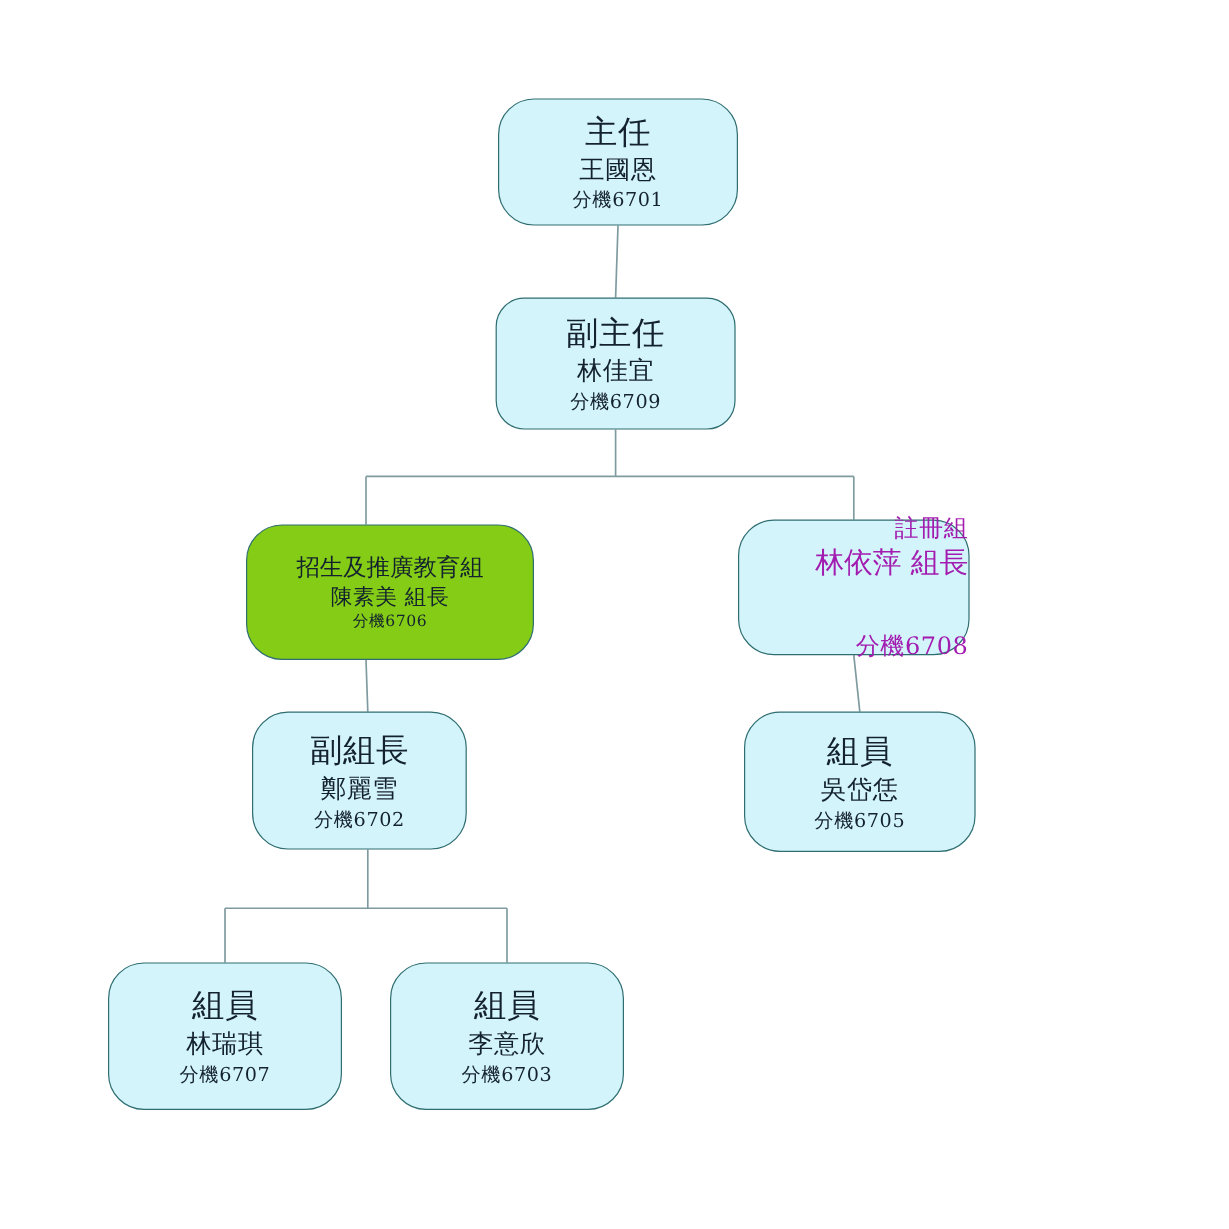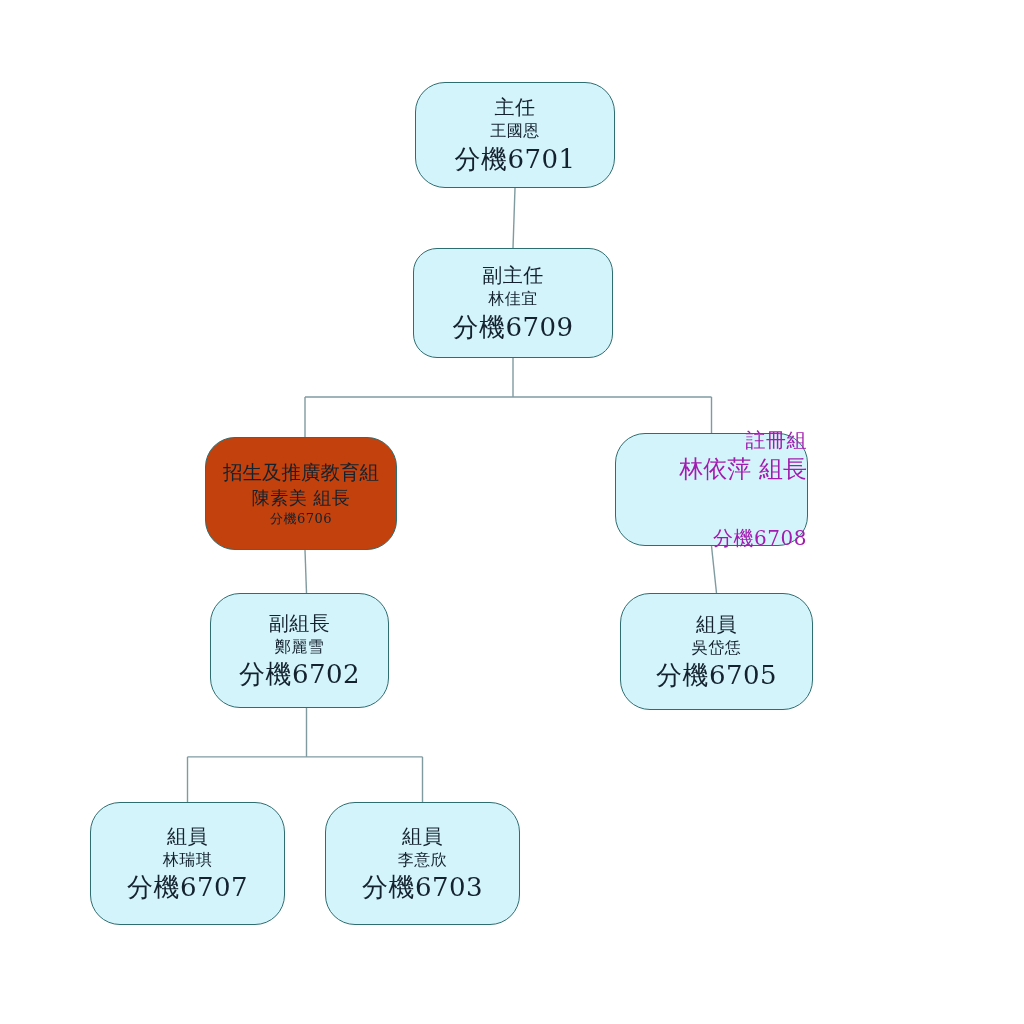--- a/index.html
+++ b/index.html
@@ -41,23 +41,23 @@
     color: #13222e;
     text-align: center;
     z-index: 2;
   }
   .node .line {
     display: block;
     line-height: 1.32;
     white-space: nowrap;
     letter-spacing: 0.5px;
   }
-  .node .line.title  { font-size: 20px; }
-  .node .line.person { font-size: 16px; }
-  .node .line.ext    { font-size: 26px; }
+  .node .line.title  { font-size: 27px; }
+  .node .line.person { font-size: 21px; }
+  .node .line.ext    { font-size: 16px; }
 
   
   .node.wide-title .line.title  { font-size: 19.5px; letter-spacing: 0px; }
   .node.wide-title .line.person { font-size: 18px; }
   .node.wide-title .line.ext    { font-size: 13px; }
 
   .node.mid-title .line.title  { font-size: 20px; }
   .node.mid-title .line.person { font-size: 24px; letter-spacing: 0px; }
   .node.mid-title .line.ext    { font-size: 20px; margin-top: 40px; }
 </style>
@@ -85,21 +85,21 @@
     <span class="line person">王國恩</span>
     <span class="line ext">分機6701</span>
   </div>
 
   <div class="node" style="left: 413px; top: 248px; width: 200px; height: 110px; background: rgb(212, 244, 251); border-color: rgb(46, 109, 112); color: rgb(19, 34, 46); border-radius: 24px;">
     <span class="line title">副主任</span>
     <span class="line person">林佳宜</span>
     <span class="line ext">分機6709</span>
   </div>
 
-  <div class="node wide-title" style="left: 205px; top: 437px; width: 192px; height: 113px; background: #c2410c; border-color: rgb(46, 109, 112); color: rgb(19, 34, 46);">
+  <div class="node wide-title" style="left: 205px; top: 437px; width: 240px; height: 113px; background: #84cc16; border-color: rgb(46, 109, 112); color: rgb(19, 34, 46);">
     <span class="line title">招生及推廣教育組</span>
     <span class="line person">陳素美  組長</span>
     <span class="line ext">分機6706</span>
   </div>
 
   <div class="node mid-title" style="left: 615px; top: 433px; width: 193px; height: 113px; background: rgb(212, 244, 251); border-color: rgb(46, 109, 112); color: #a21caf; align-items: flex-end;">
     <span class="line title">註冊組</span>
     <span class="line person">林依萍 組長</span>
     <span class="line ext">分機6708</span>
   </div>

